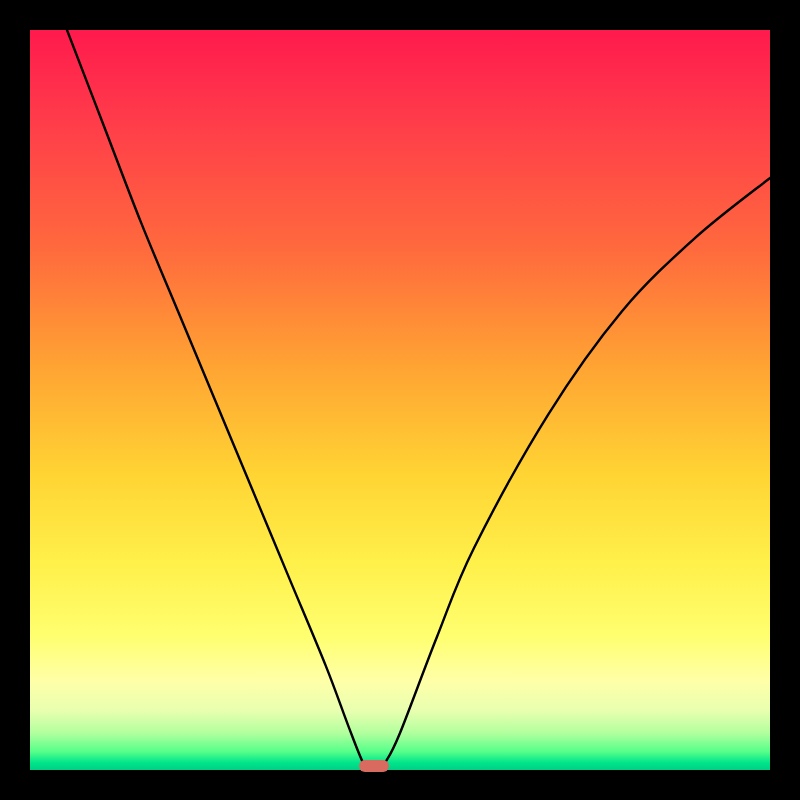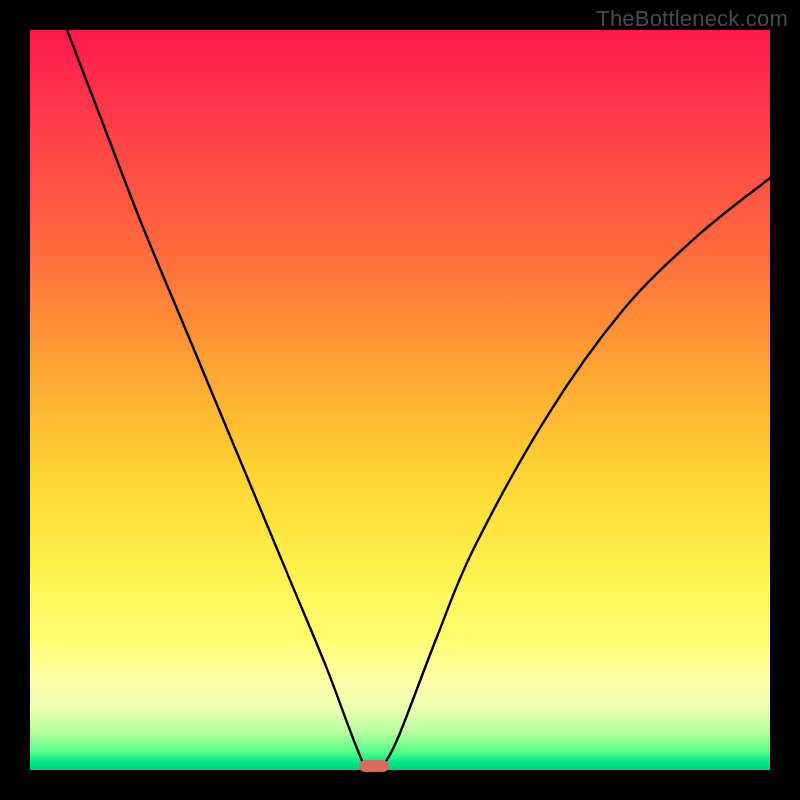--- a/index.html
+++ b/index.html
@@ -65,21 +65,20 @@
     height: 12px;
     border-radius: 6px;
     background: #d96a60;
     transform: translate(-50%, -50%);
   }
 </style>
 </head>
 <body>
 
 <div class="frame">
-  <div class="watermark">TheBottleneck.com</div>
 
   <div class="plot-area">
     <svg class="curve-svg" viewBox="0 0 740 740" preserveAspectRatio="none">
       <path fill="none" stroke="#000000" stroke-width="2.4" stroke-linecap="round" d="M 37.00 0.00 C 43.17 16.03, 61.67 64.13, 74.00 96.20 C 86.33 128.27, 98.67 161.57, 111.00 192.40 C 123.33 223.23, 135.67 251.60, 148.00 281.20 C 160.33 310.80, 172.67 340.40, 185.00 370.00 C 197.33 399.60, 209.67 429.20, 222.00 458.80 C 234.33 488.40, 246.67 518.00, 259.00 547.60 C 271.33 577.20, 286.13 611.73, 296.00 636.40 C 305.87 661.07, 312.03 679.57, 318.20 695.60 C 324.37 711.63, 329.30 725.20, 333.00 732.60 C 336.70 740.00, 337.93 738.77, 340.40 740.00 C 342.87 741.23, 345.33 741.23, 347.80 740.00 C 350.27 738.77, 351.50 738.77, 355.20 732.60 C 358.90 726.43, 361.37 723.97, 370.00 703.00 C 378.63 682.03, 394.67 637.63, 407.00 606.80 C 419.33 575.97, 425.50 555.00, 444.00 518.00 C 462.50 481.00, 493.33 424.27, 518.00 384.80 C 542.67 345.33, 567.33 310.80, 592.00 281.20 C 616.67 251.60, 641.33 229.40, 666.00 207.20 C 690.67 185.00, 727.67 157.87, 740.00 148.00"></path>
     </svg>
     <div class="marker" style="left: 344.1px; top: 736px; background: rgb(217, 106, 96);"></div>
   </div>
 </div>
 
 </body></html>

